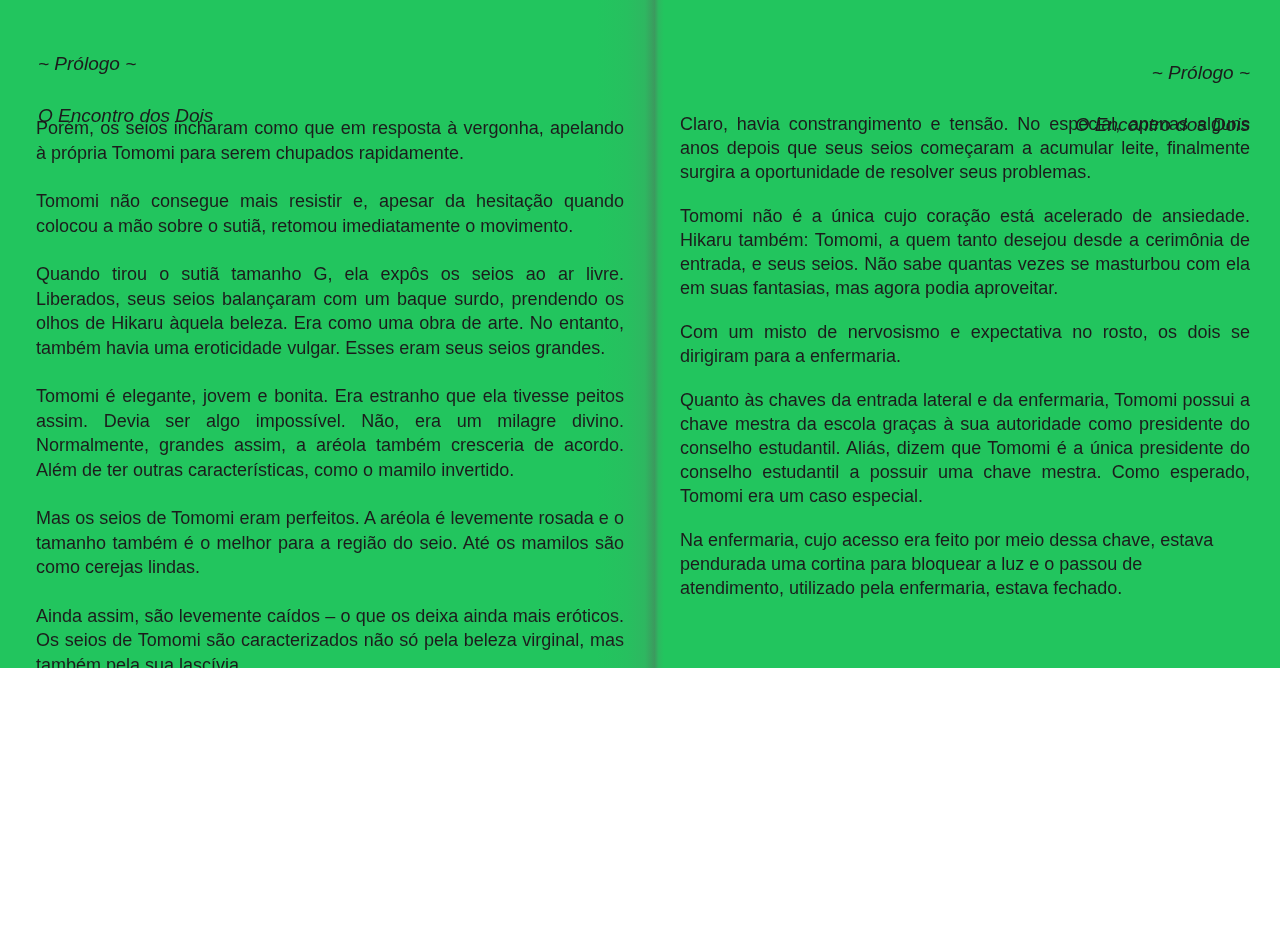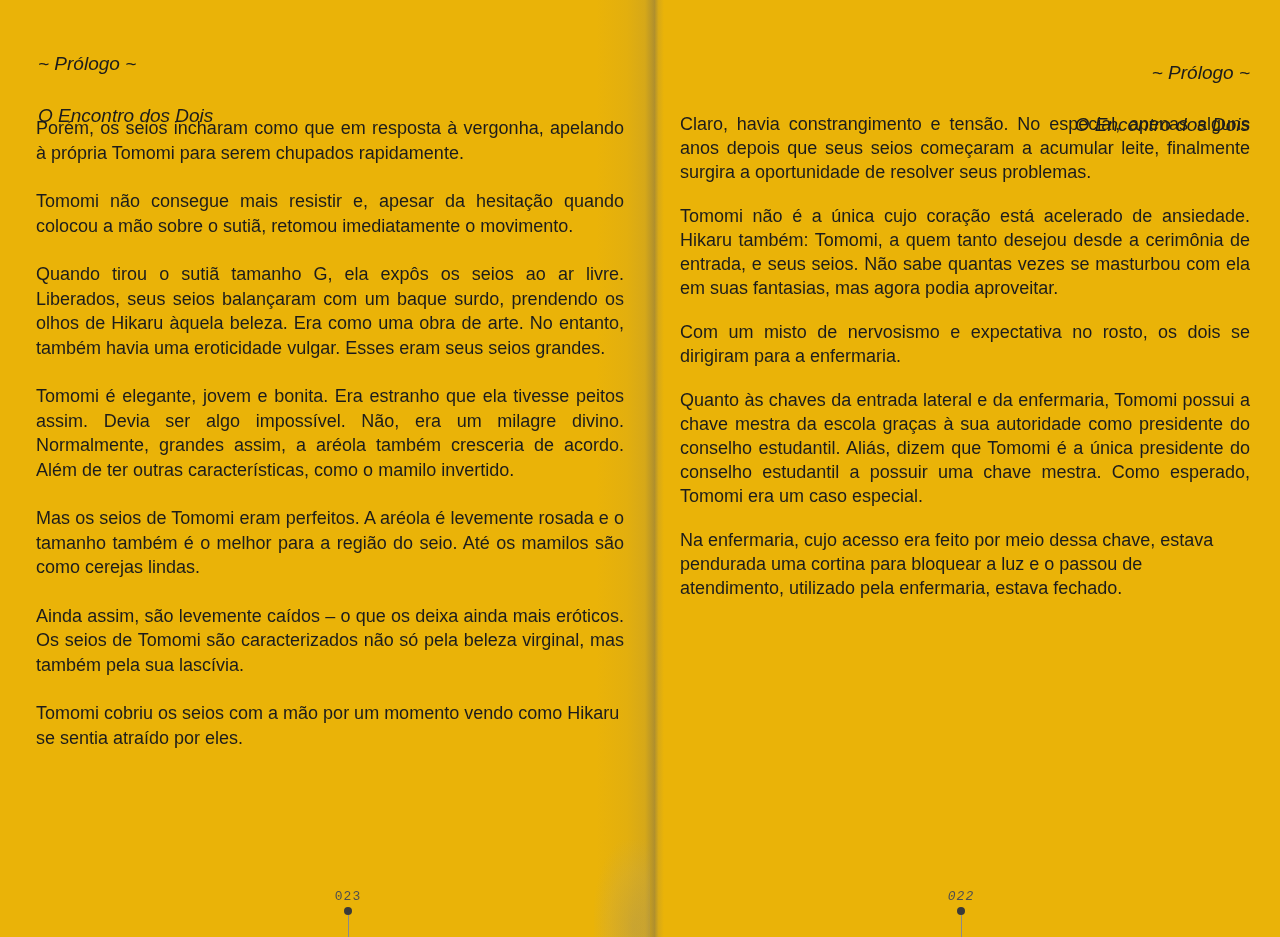--- a/index.html
+++ b/index.html
@@ -1,20 +1,20 @@
 <!DOCTYPE html>
 <html><head>
 <meta charset="utf-8">
 <style>
   html, body { margin: 0; padding: 0; background: #ffffff; }
   .screen {
     position: relative;
     width: 1280px;
-    height: 937px;
-    background: #eab308;
+    height: 668px;
+    background: #22c55e;
     overflow: hidden;
     font-family: "Liberation Sans", sans-serif;
     color: #1c1c1c;
   }
   .page { position: absolute; top: 0; height: 937px; }
   .page-left  { left: 0;   width: 640px; }
   .page-right { left: 656px; width: 624px; }
 
   .chapter-header {
     position: absolute;

